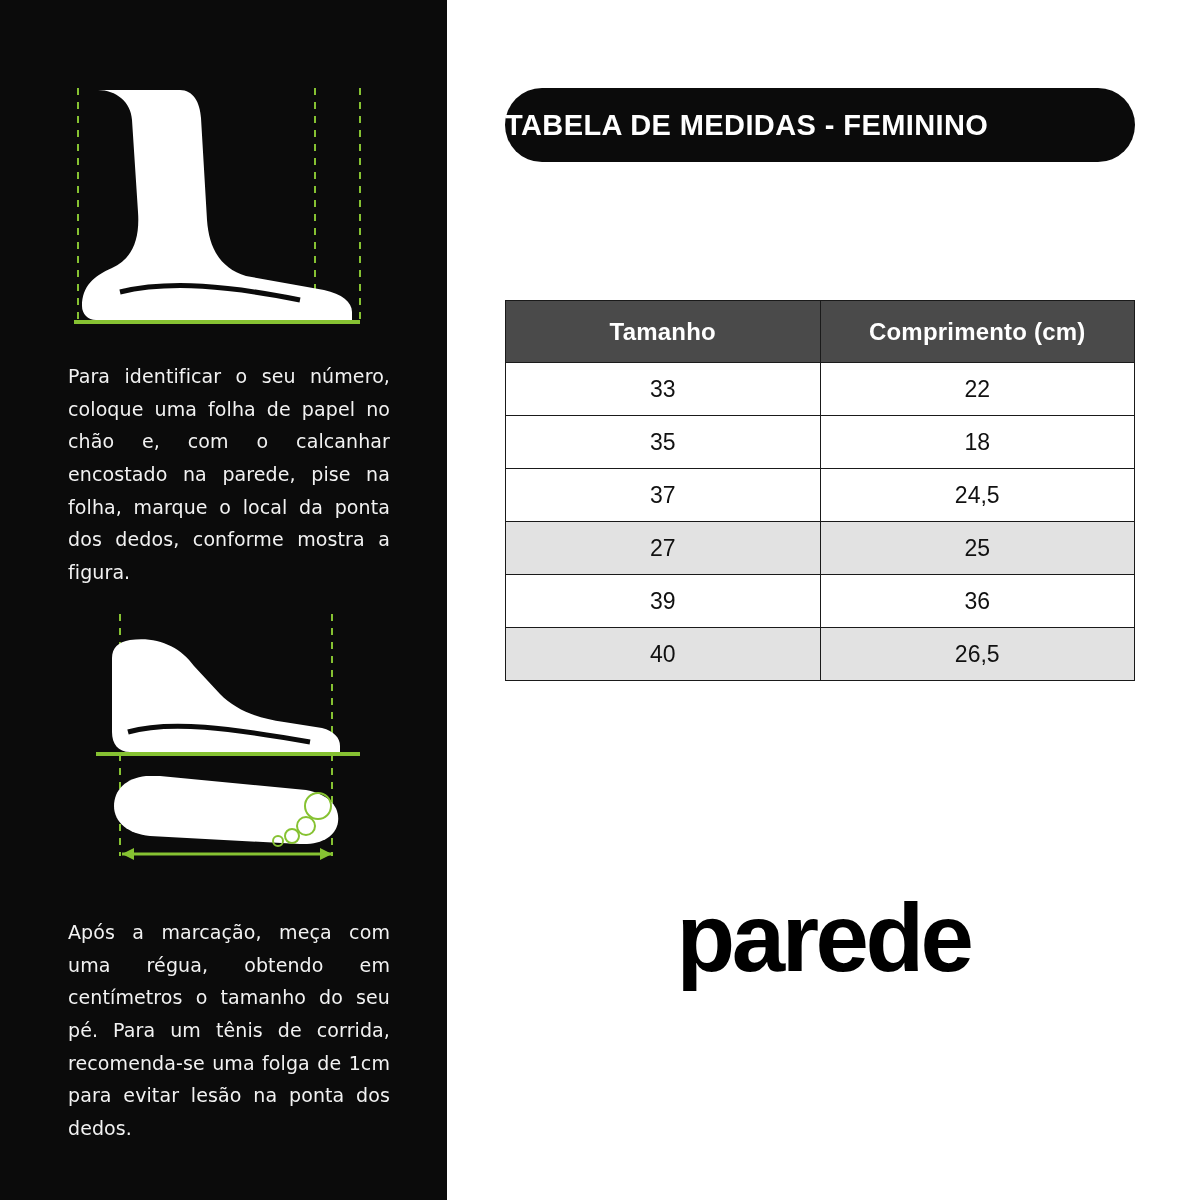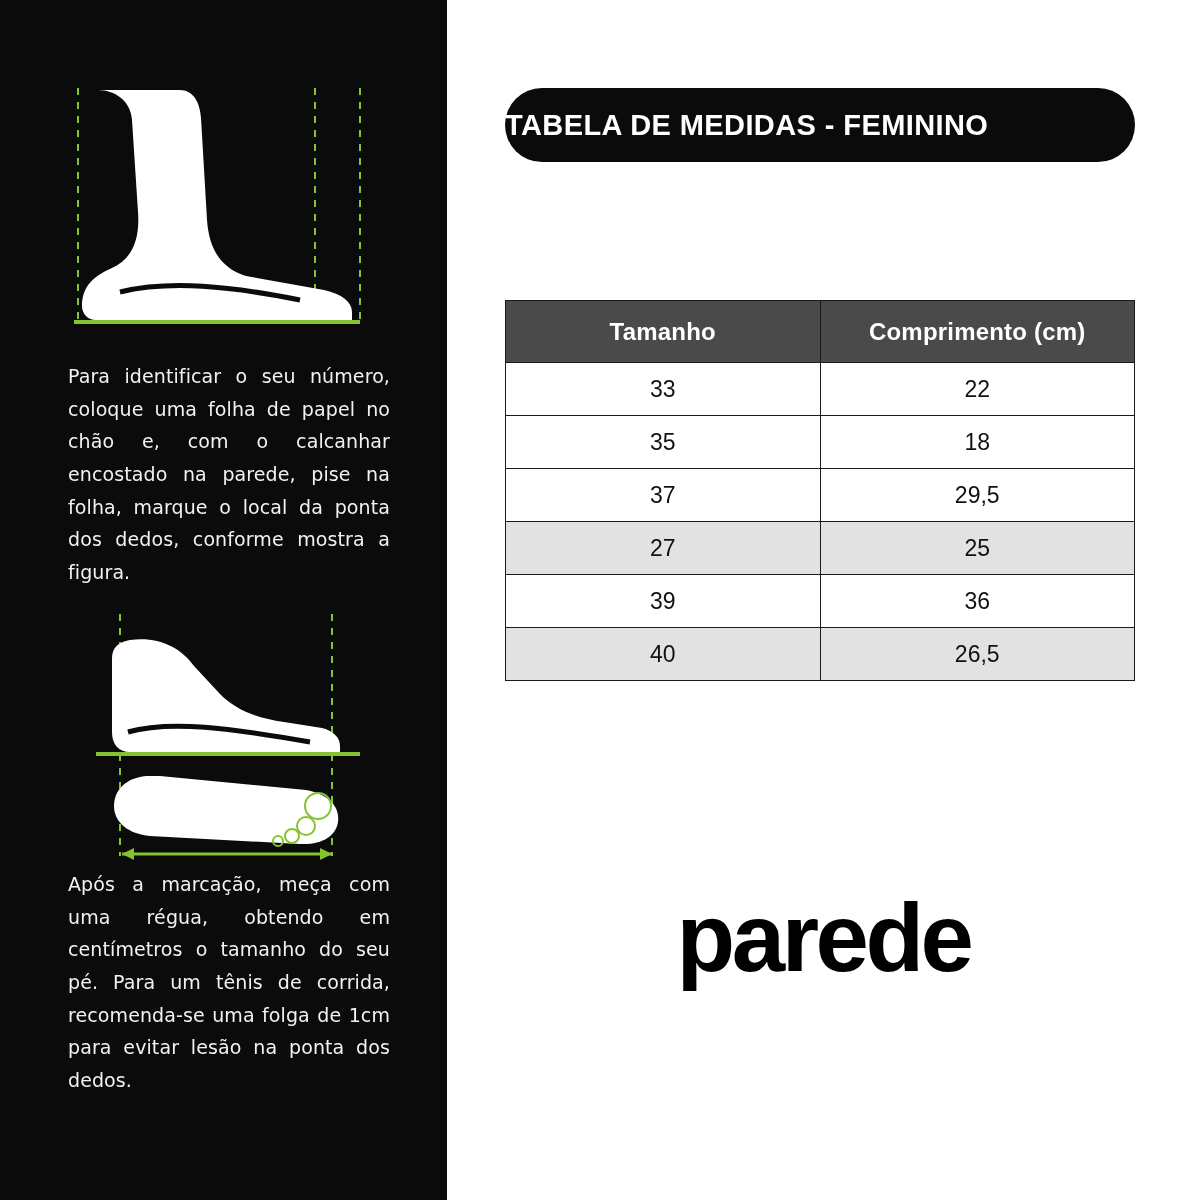--- a/index.html
+++ b/index.html
@@ -47,21 +47,21 @@
     left: 68px;
     width: 322px;
     color: #f2f2f2;
     font-size: 19px;
     line-height: 1.72;
     text-align: justify;
     font-family: "DejaVu Sans", sans-serif;
     letter-spacing: 0.1px;
   }
   .instr-1 { top: 360px; }
-  .instr-2 { top: 868px; }
+  .instr-2 { top: 916px; }
 
   
   .right-panel {
     position: relative;
     flex: 1 1 auto;
     height: 1200px;
     background: #ffffff;
   }
 
   .title-pill {
@@ -200,21 +200,21 @@
         <tr class="odd">
           <td>33</td>
           <td>22</td>
         </tr>
         <tr class="odd">
           <td>35</td>
           <td>18</td>
         </tr>
         <tr class="odd">
           <td>37</td>
-          <td>29,5</td>
+          <td>24,5</td>
         </tr>
         <tr class="even">
           <td>27</td>
           <td>25</td>
         </tr>
         <tr class="odd">
           <td>39</td>
           <td>36</td>
         </tr>
         <tr class="even">

